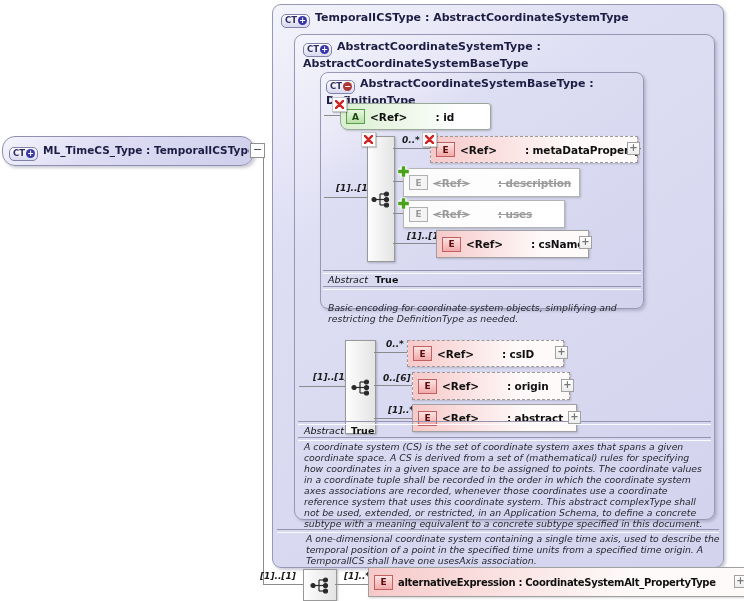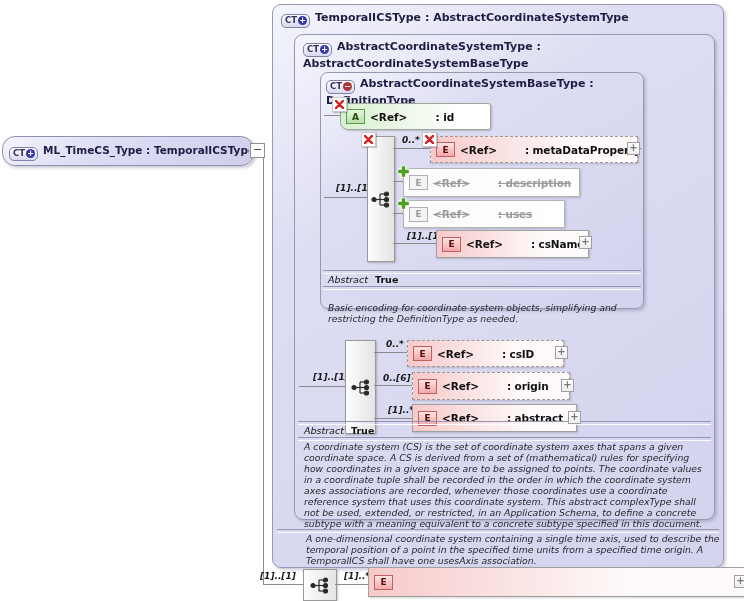--- a/index.html
+++ b/index.html
@@ -257,16 +257,17 @@
           <circle cx="15.5" cy="3" r="2"></circle>
           <circle cx="15.5" cy="8.5" r="2"></circle>
           <circle cx="15.5" cy="14" r="2"></circle>
         </g>
       </svg>
   </div>
   <div class="hline" style="left:335px;top:584px;width:33px;"></div>
   <div class="card" style="left:344px;top:571px;">[1]..*</div>
   <div class="elem" style="left:368px;top:567px;width:366px;height:28px;font-size:10px;letter-spacing:-.3px;">
     <span class="eicon">E</span>
+    <span class="etxt">alternativeExpression : CoordinateSystemAlt_PropertyType</span>
   </div>
   <div class="expander" style="left:734px;top:575px;">+</div>
 
 </div>
 
 </body></html>

